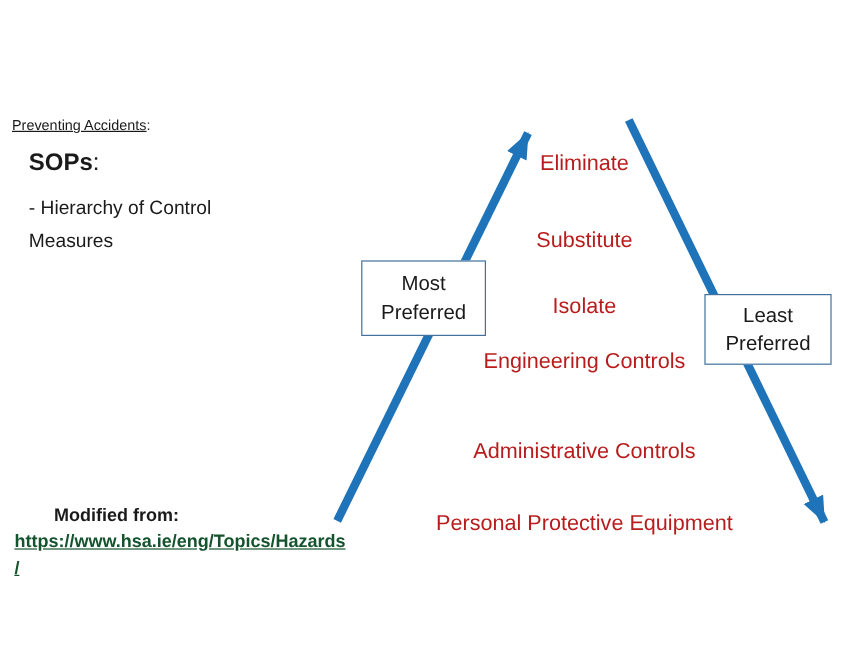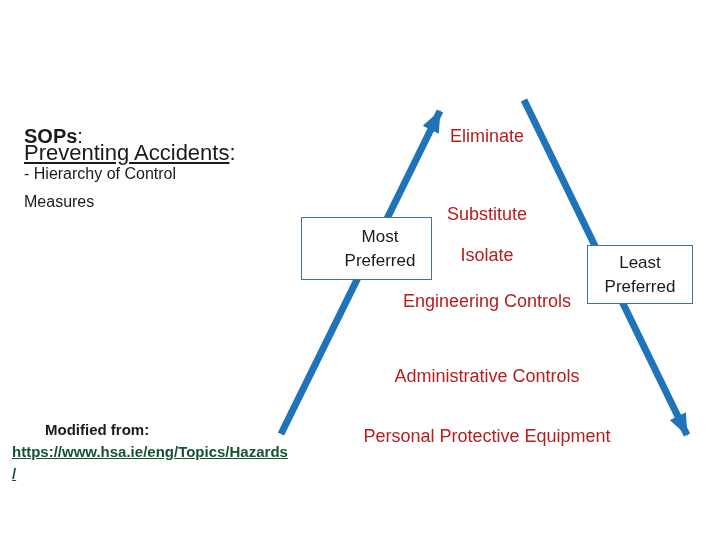--- a/index.html
+++ b/index.html
@@ -10,22 +10,22 @@
     overflow: hidden;
     font-family: "Liberation Sans", sans-serif;
     color: #1a1a1a;
   }
 
   
   .arrows-svg { position: absolute; left: 0; top: 0; width: 720px; height: 540px; }
 
   
   .heading {
-    position: absolute; left: 24px; top: 94px;
-    font-size: 22px; line-height: 21px; margin-top: 48px;
+    position: absolute; left: 10px; top: 94px;
+    font-size: 12px; line-height: 21px;
   }
   .heading .u { text-decoration: underline; }
   .sops-line {
     position: absolute; left: 24px; top: 123px;
     font-size: 20px; line-height: 26px;
   }
   .sops-line .b { font-weight: bold; }
   .bullet-hierarchy {
     position: absolute; left: 24px; top: 160px;
     font-size: 16px; line-height: 28px;
@@ -45,21 +45,21 @@
   
   .pref-box {
     position: absolute;
     background: #ffffff;
     border: 1.5px solid #41719C;
     display: flex; flex-direction: column;
     align-items: center; justify-content: center;
     font-size: 17px; line-height: 24px;
     text-align: center;
   }
-  .pref-box.most  { left: 301px; top: 217px; width: 102px; height: 61px; padding-left: 27px; }
+  .pref-box.most  { left: 301px; top: 217px; width: 102px; height: 61px; }
   .pref-box.least { left: 587px; top: 245px; width: 104px; height: 57px; text-align: right; }
 
   
   .source {
     position: absolute; left: 12px; top: 419px;
     font-size: 15px; font-weight: bold; line-height: 22px;
   }
   .source .src-label { color: #1a1a1a; margin-left: 33px; }
   .source .src-link {
     color: #14532d; text-decoration: underline; cursor: pointer;
@@ -89,21 +89,21 @@
     <span class="b">SOPs</span><span>:</span>
   </div>
 
   <div class="bullet-hierarchy">
     <div>- Hierarchy of Control</div>
     <div>Measures</div>
   </div>
 
 
   <div class="level" style="top:126px">Eliminate</div>
-  <div class="level" style="top:204px">Substitute</div>
+  <div class="level" style="top:190px">Substitute</div>
   <div class="level" style="top:245px">Isolate</div>
   <div class="level" style="top:291px">Engineering Controls</div>
   <div class="level" style="top:366px">Administrative Controls</div>
   <div class="level" style="top:426px">Personal Protective Equipment</div>
 
   <div class="pref-box most">
     <div>Most</div>
     <div>Preferred</div>
   </div>
   <div class="pref-box least">

